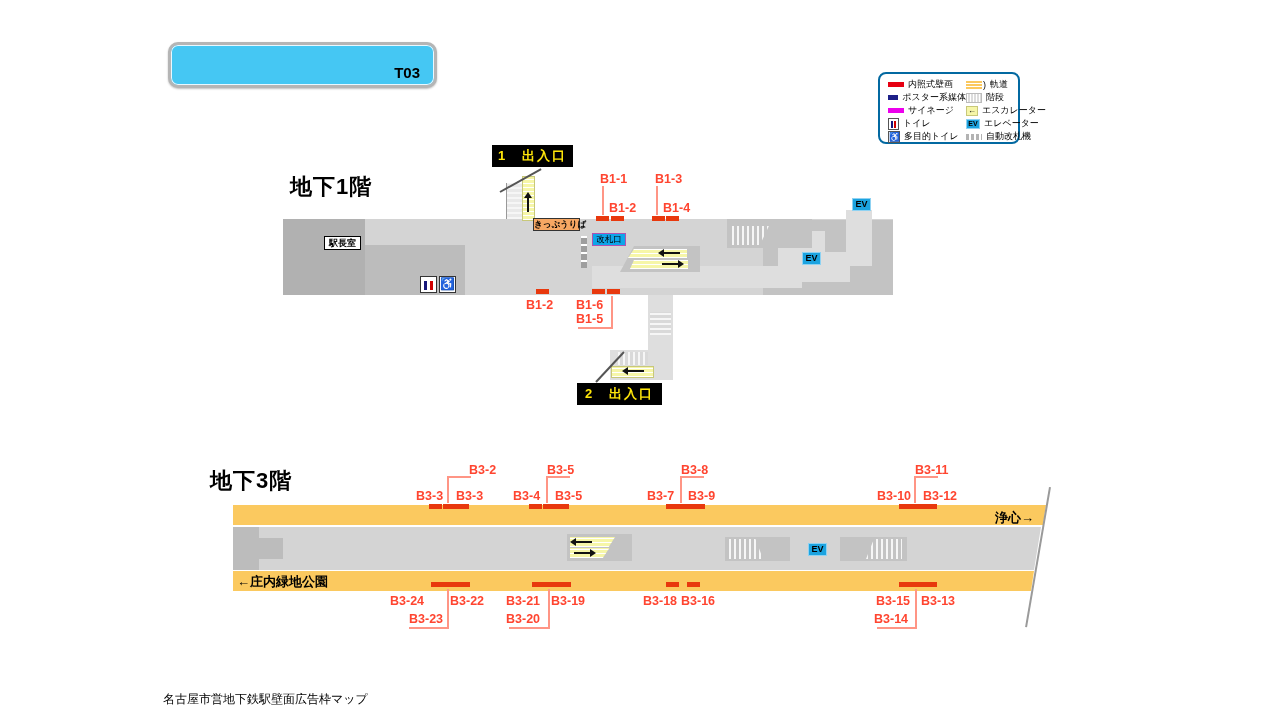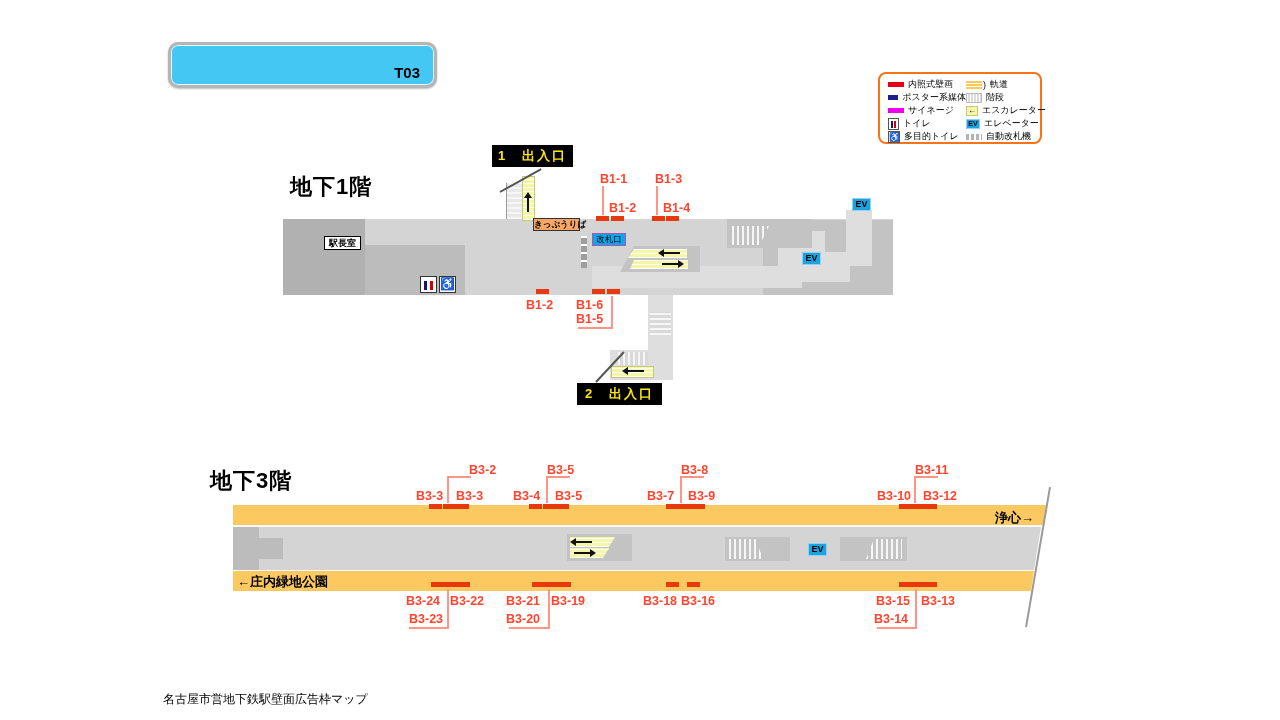--- a/index.html
+++ b/index.html
@@ -8,22 +8,22 @@
   .abs{position:absolute;}
 
   
   .title-banner{position:absolute;left:168px;top:42px;width:269px;height:46px;
     background:#45c7f3;border:3px solid #b5b5b5;border-radius:10px;box-sizing:border-box;
     box-shadow:0 1px 2px rgba(0,0,0,.25), inset 0 0 0 1px #e8f8ff;}
   .title-text{position:absolute;left:12px;top:5px;font-size:26px;font-weight:bold;letter-spacing:1px;}
   .title-code{position:absolute;right:14px;bottom:4px;font-size:15px;font-weight:bold;}
 
   
-  .legend{position:absolute;left:878px;top:72px;width:164px;height:72px;background:#fff;
-    border:2px solid #f97316;border-radius:8px;box-sizing:border-box;padding:4px 2px 2px 6px;}
+  .legend{position:absolute;left:878px;top:72px;width:142px;height:72px;background:#fff;
+    border:2px solid #0369a1;border-radius:8px;box-sizing:border-box;padding:4px 2px 2px 6px;}
   .lg-col{position:absolute;top:4px;}
   .lg-col.left{left:8px;width:78px;}
   .lg-col.right{left:86px;width:80px;}
   .lg-row{display:flex;align-items:center;height:13px;}
   .lg-row .lab{font-size:9px;margin-left:4px;white-space:nowrap;}
   .lg-bar{width:16px;height:5px;}
   .lg-bar.red{background:#e60012;}
   .lg-bar.blue{background:#1d2088;}
   .lg-bar.magenta{background:#ec00ec;}
   .lg-toilet{width:11px;height:12px;border:1px solid #555;box-sizing:border-box;display:flex;justify-content:space-evenly;align-items:flex-end;padding-bottom:1px;}
@@ -284,21 +284,21 @@
       <div class="ad-label" style="left: 688px; top: 489px;">B3-9</div>
       <div class="marker" style="left: 899px; top: 504px;"></div>
       <div class="ad-label" style="left: 877px; top: 489px;">B3-10</div>
       <div class="leader" style="left: 914px; top: 476px; width: 2px; height: 27px;"></div>
       <div class="leader" style="left: 914px; top: 476px; height: 2px; width: 24px;"></div>
       <div class="marker" style="left: 912px; top: 504px;"></div>
       <div class="ad-label" style="left: 915px; top: 463px;">B3-11</div>
       <div class="marker" style="left: 924px; top: 504px;"></div>
       <div class="ad-label" style="left: 923px; top: 489px;">B3-12</div>
       <div class="marker" style="left: 431px; top: 582px;"></div>
-      <div class="ad-label" style="left: 406px; top: 594px;">B3-24</div>
+      <div class="ad-label" style="left: 390px; top: 594px;">B3-24</div>
       <div class="leader" style="left: 447px; top: 589px; width: 2px; height: 38px;"></div>
       <div class="leader" style="left: 409px; top: 627px; height: 2px; width: 40px;"></div>
       <div class="marker" style="left: 444px; top: 582px;"></div>
       <div class="ad-label" style="left: 409px; top: 612px;">B3-23</div>
       <div class="marker" style="left: 457px; top: 582px;"></div>
       <div class="ad-label" style="left: 450px; top: 594px;">B3-22</div>
       <div class="marker" style="left: 532px; top: 582px;"></div>
       <div class="ad-label" style="left: 506px; top: 594px;">B3-21</div>
       <div class="leader" style="left: 548px; top: 589px; width: 2px; height: 38px;"></div>
       <div class="leader" style="left: 509px; top: 627px; height: 2px; width: 41px;"></div>

